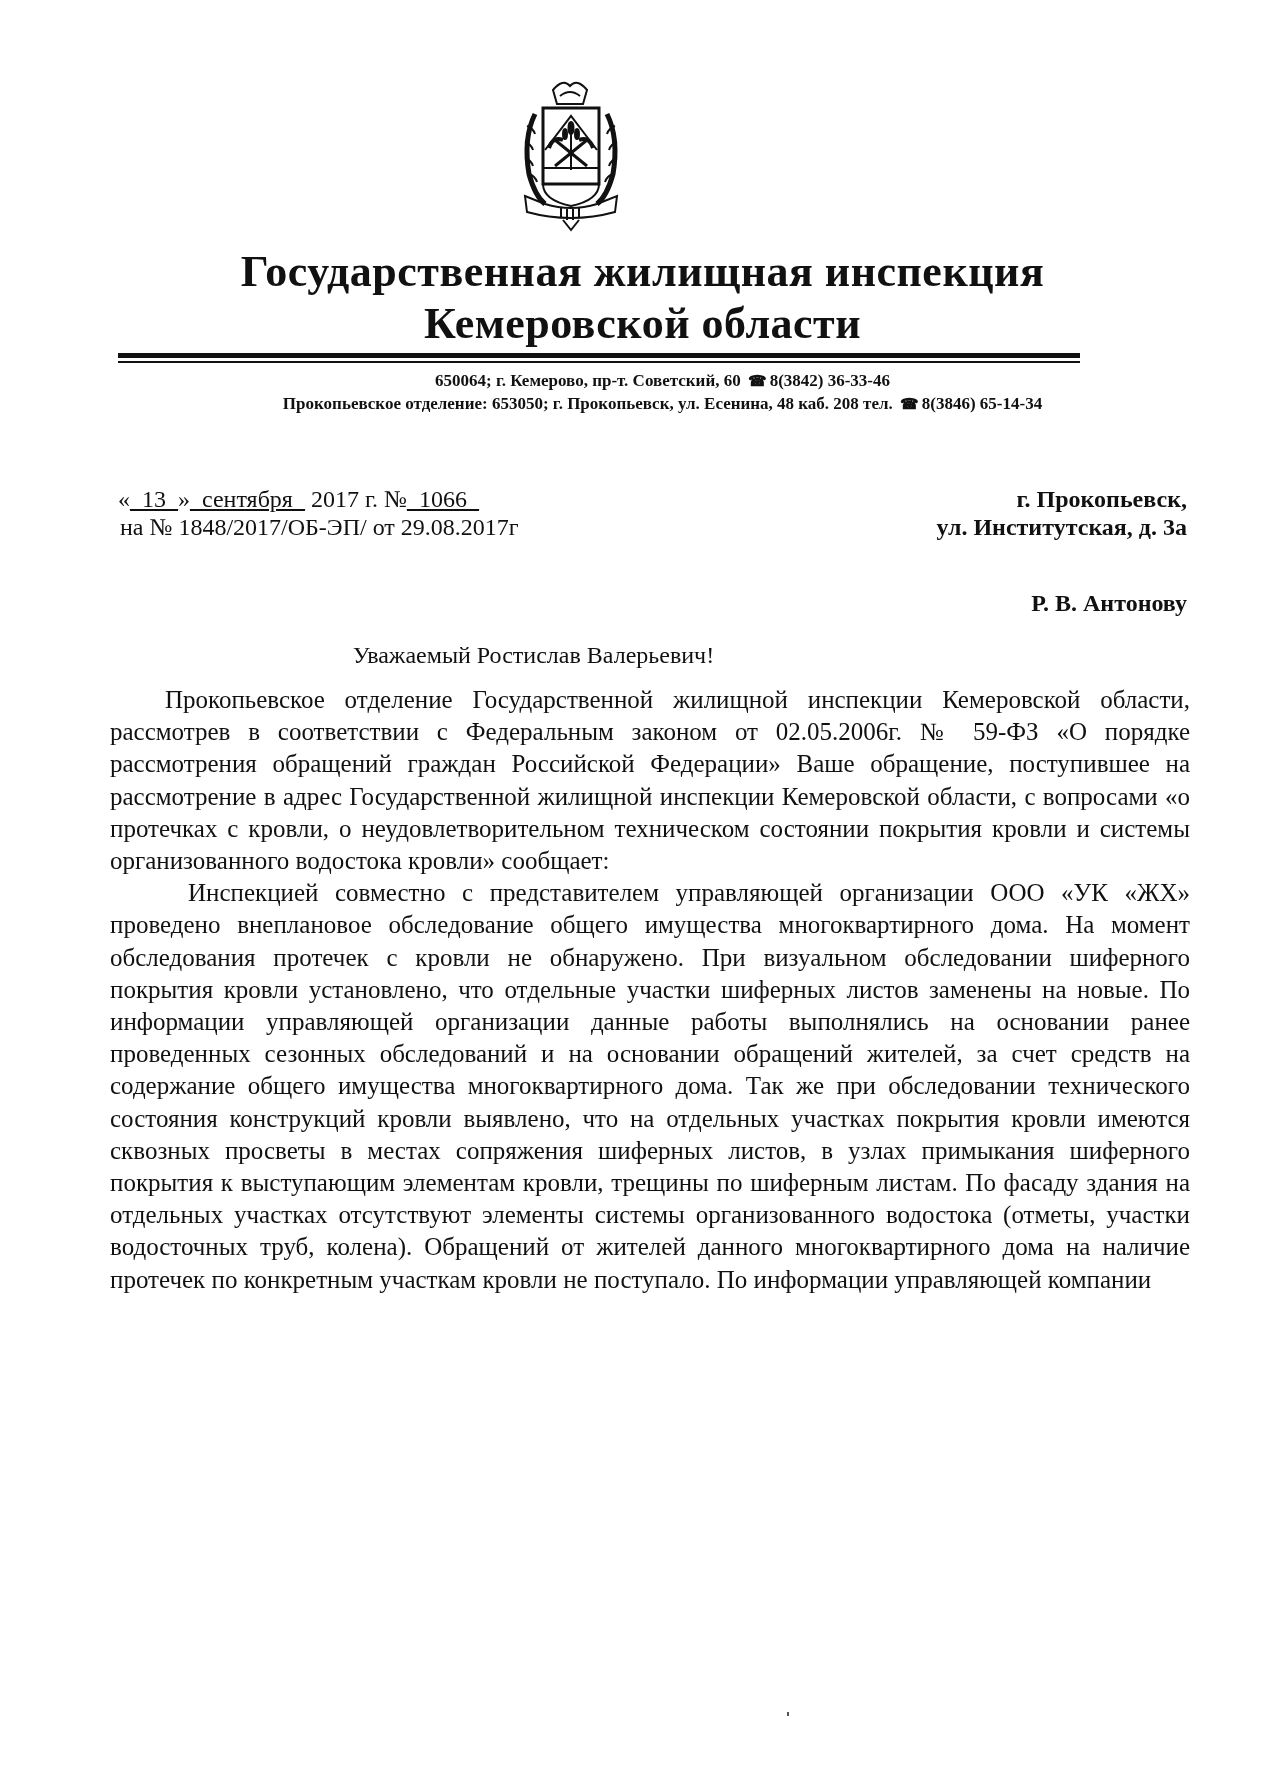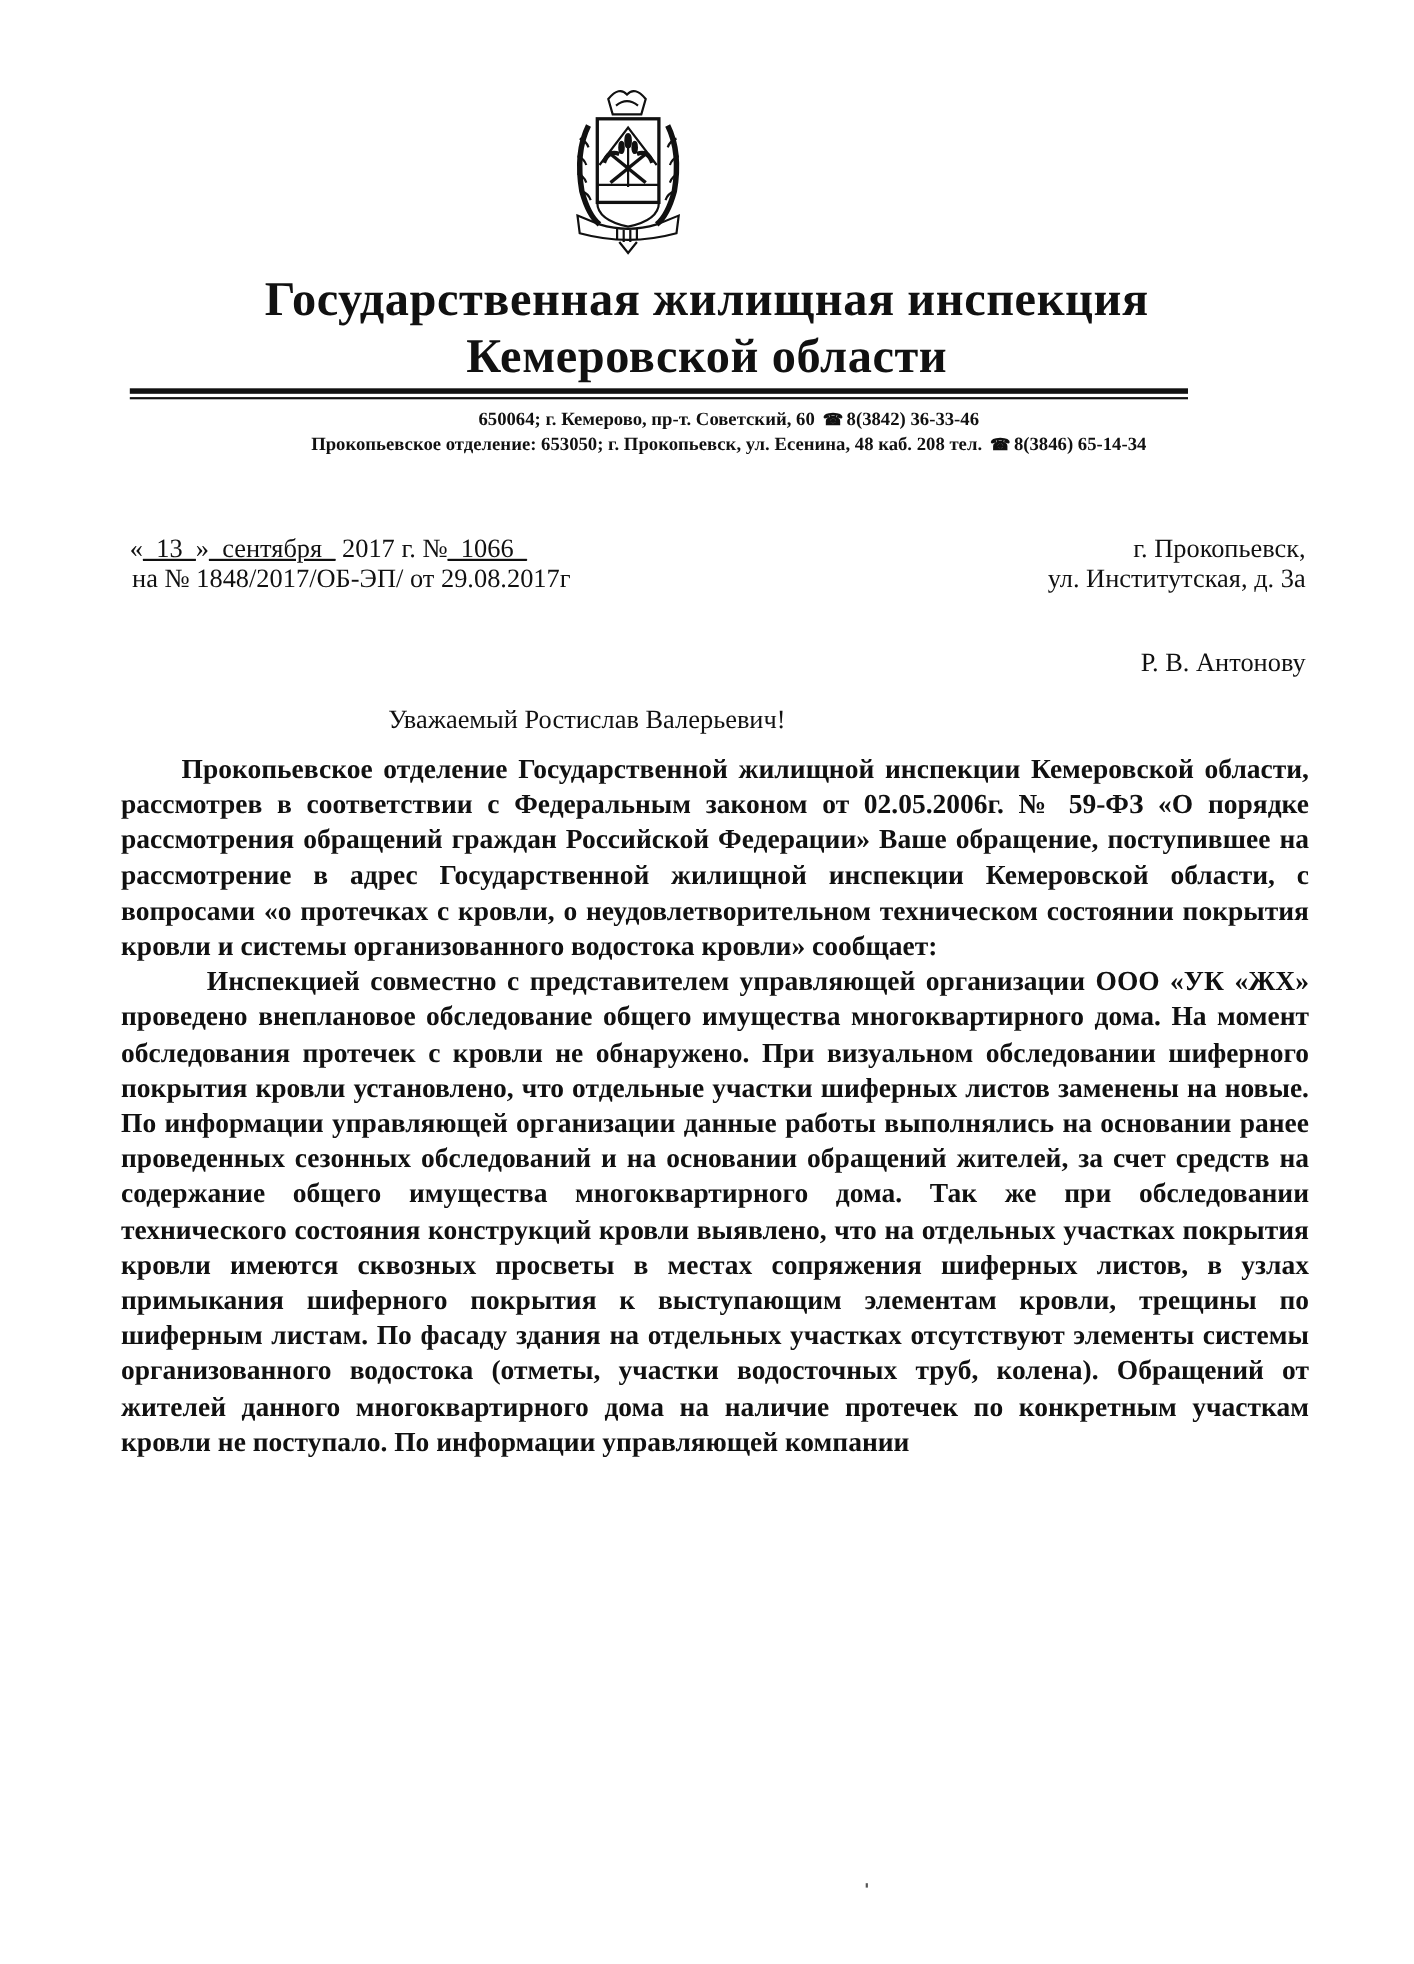--- a/index.html
+++ b/index.html
@@ -21,30 +21,30 @@
       position: absolute; left: 0; width: 1285px; text-align: center;
       font-family: "Liberation Serif", serif; font-weight: bold; font-size: 17px; line-height: 22px;
     }
     .addr.a1 { top: 370px; left: 20px; }
     .addr.a2 { top: 393px; left: 20px; }
     .phone-icon { display: inline-block; font-size: 15px; margin: 0 3px; }
     .ref { position: absolute; left: 118px; font-size: 24px; line-height: 30px; }
     .ref.r1 { top: 484px; }
     .ref.r2 { top: 512px; left: 120px; }
     .u { text-decoration: underline; }
-    .recipient { position: absolute; right: 98px; text-align: right; font-size: 24px; line-height: 30px; }
+    .recipient { position: absolute; right: 98px; text-align: right; font-size: 24px; line-height: 30px; font-weight: bold; }
     .recipient.c1 { top: 484px; }
     .recipient.c2 { top: 512px; }
     .recipient.c3 { top: 588px; }
     .greeting { position: absolute; top: 640px; left: 0; width: 1067px; text-align: center; font-size: 24px; line-height: 30px; }
     .body-text {
       position: absolute; left: 110px; width: 1080px; top: 684px;
       font-size: 25px; line-height: 32.2px; text-align: justify;
     }
-    .body-text p { margin: 0; text-indent: 55px; font-weight: bold; }
+    .body-text p { margin: 0; text-indent: 55px; }
     .body-text p.p3 { text-indent: 78px; }
     .body-text p.p2 { text-indent: 55px; }
     .stray-dot { position: absolute; left: 787px; top: 1712px; width: 2px; height: 4px; background: #555; }
   </style>
 </head>
 <body>
 
 <div>
   <svg class="emblem" viewBox="0 0 130 160" xmlns="http://www.w3.org/2000/svg">
     <g fill="none" stroke="#111" stroke-width="2">

